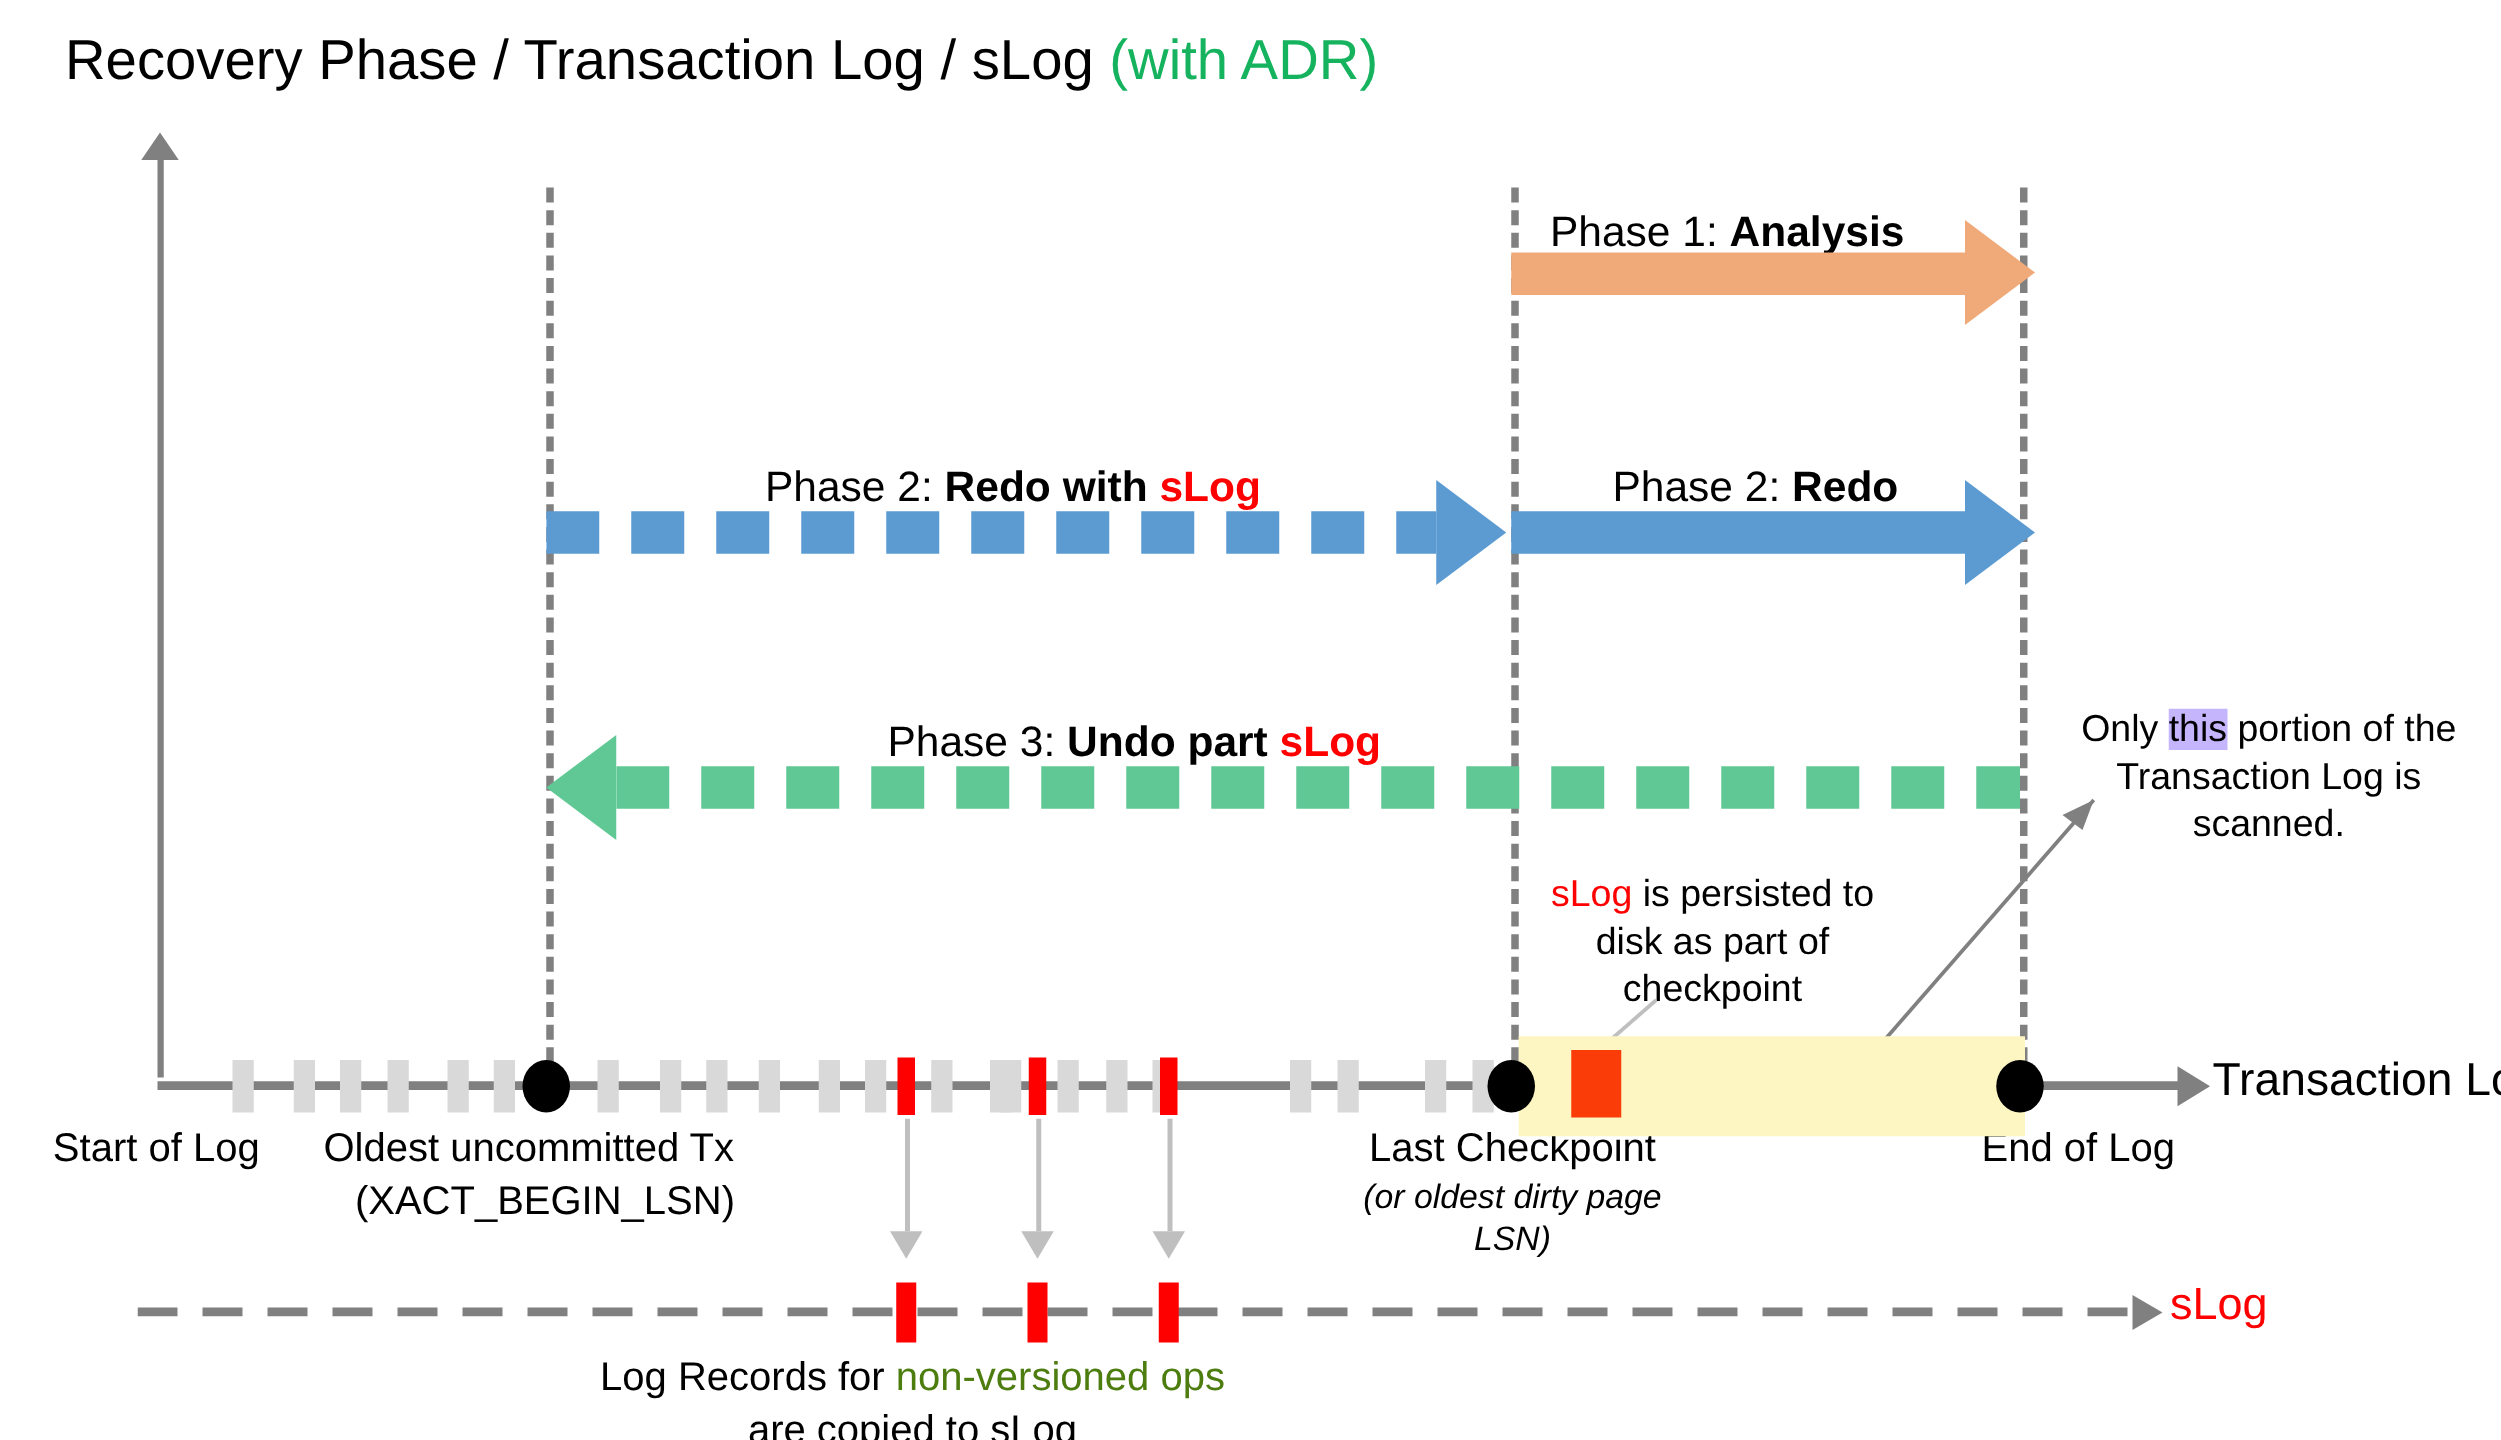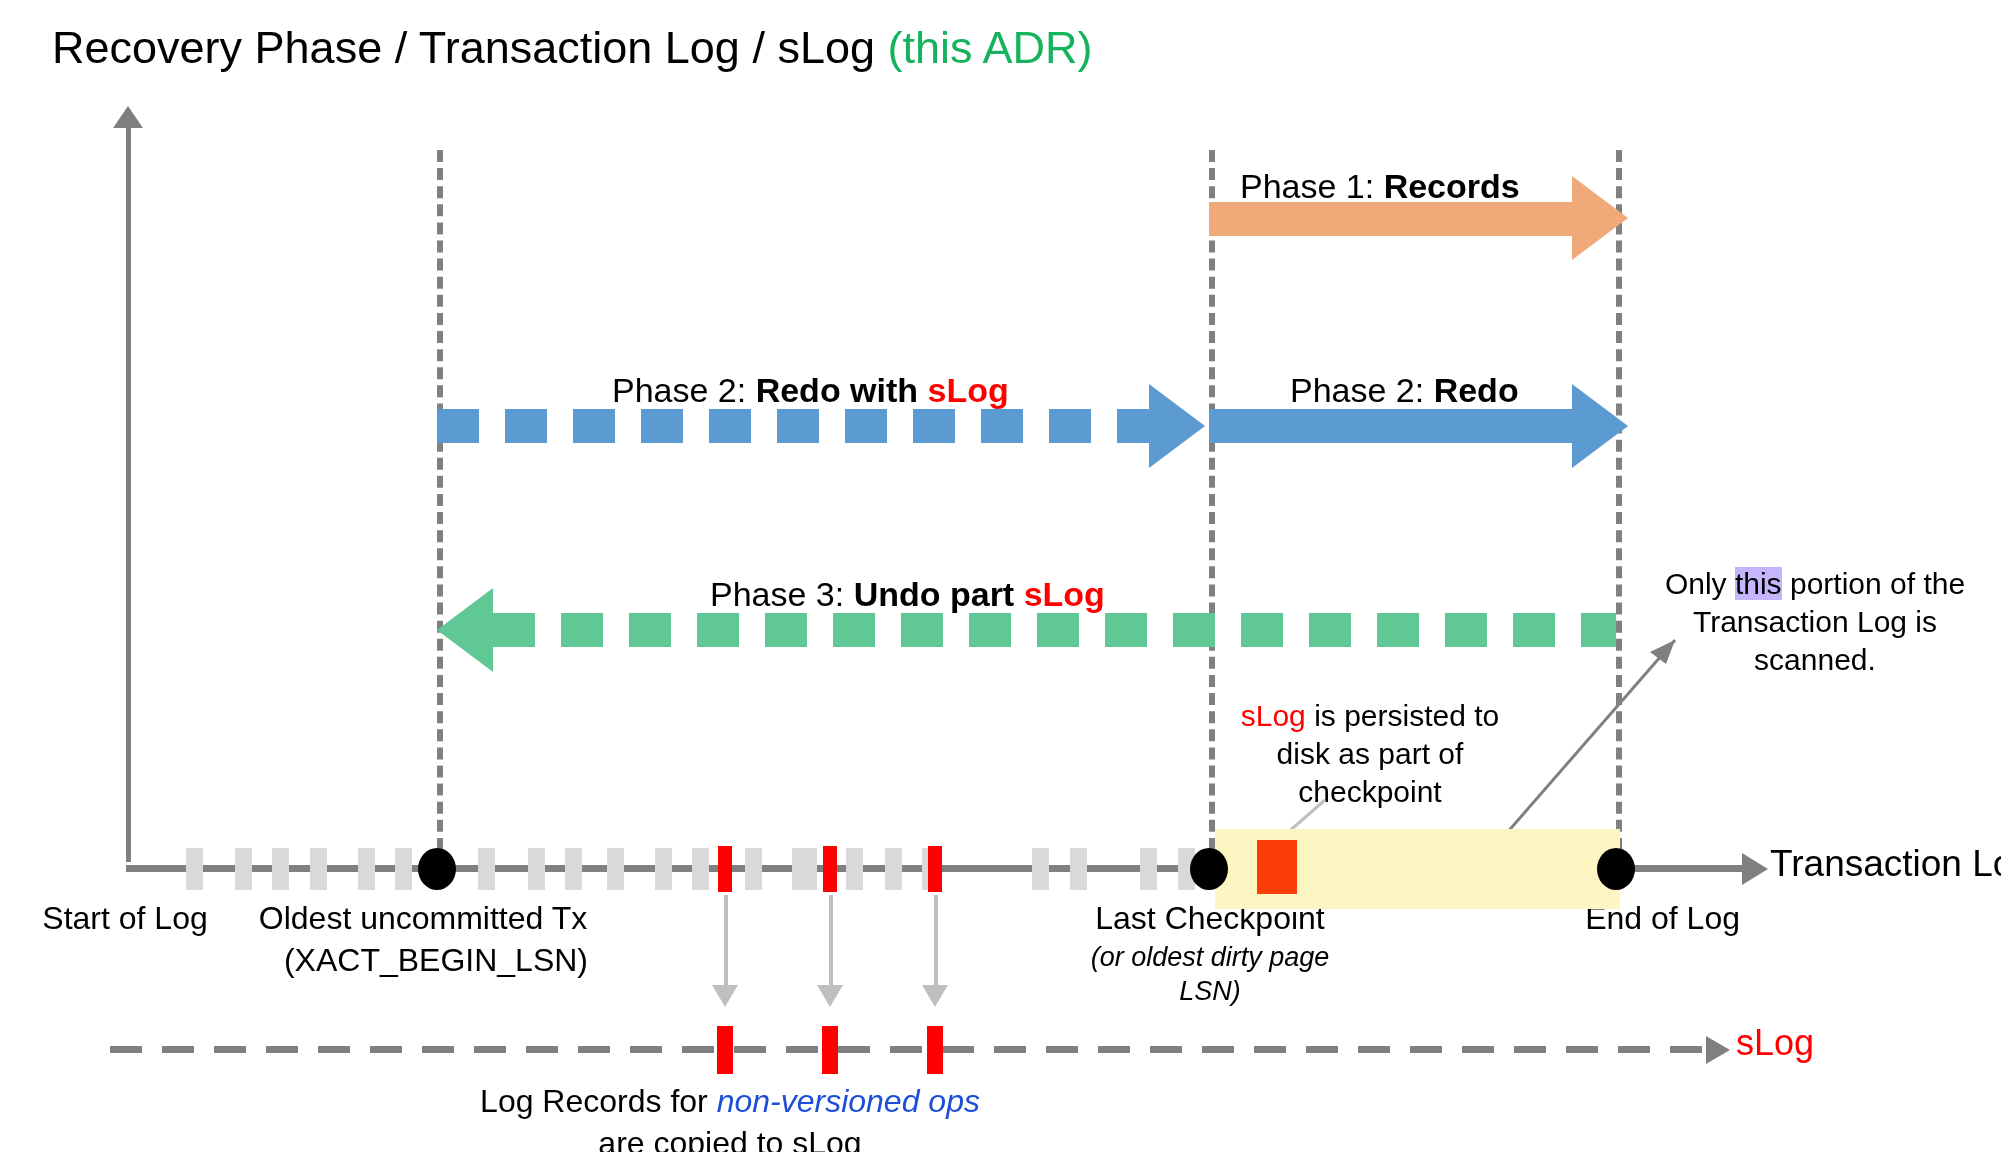--- a/index.html
+++ b/index.html
@@ -74,41 +74,41 @@
   .sred{position:absolute;width:16px;height:48px;background:#ff0000;top:1026px;}
   #sloglabel{left:1736px;top:1022px;font-size:36px;color:#ff0000;}
 
   
   .dn-shaft{position:absolute;width:4px;background:#bfbfbf;}
   .dn-head{position:absolute;width:0;height:0;
     border-left:13px solid transparent;border-right:13px solid transparent;
     border-top:22px solid #bfbfbf;}
 
   .bottom-note{font-size:32px;line-height:42px;text-align:center;white-space:nowrap;}
-  .bottom-note .nv{color:#1d4ed8;font-style:italic;}
+  .bottom-note .nv{color:#4d7c0f;}
 </style>
 </head>
 <body>
 
-<div class="abs" id="title"><span>Recovery Phase / Transaction Log / sLog </span><span class="adr">(this ADR)</span></div>
+<div class="abs" id="title"><span>Recovery Phase / Transaction Log / sLog </span><span class="adr">(with ADR)</span></div>
 
 <div class="abs" id="yaxis-head"></div>
 <div class="abs" id="yaxis"></div>
 
 <div class="abs" id="band"></div>
 
 <div class="abs" id="logline"></div>
 <div class="abs" id="logline-head"></div>
 <div class="abs" style="left:1770px;top:843px;font-size:37px;white-space:nowrap;">Transaction Log</div>
 
 <div class="abs vguide" style="left:437px;top:150px;height:718px;"></div>
 <div class="abs vguide" style="left:1209px;top:150px;height:718px;"></div>
 <div class="abs vguide" style="left:1616px;top:150px;height:718px;"></div>
 
-<div class="abs phase-label" style="left:1240px;top:167px;"><span>Phase 1: </span><b>Records</b></div>
+<div class="abs phase-label" style="left:1240px;top:167px;"><span>Phase 1: </span><b>Analysis</b></div>
 <div class="abs orange" style="left:1209px;top:202px;">
   <div class="shaft solid" style="width:363px;"></div>
 </div>
 <div class="abs orange head-r" style="left:1572px;top:176px;"></div>
 
 <div class="abs phase-label" style="left:612px;top:371px;"><span>Phase 2: </span><b>Redo with </b><span class="slog">sLog</span></div>
 <div class="abs blue" style="left:437px;top:409px;">
   <div class="shaft dashed" style="width:712px;"></div>
 </div>
 <div class="abs blue head-r" style="left:1149px;top:384px;"></div>

